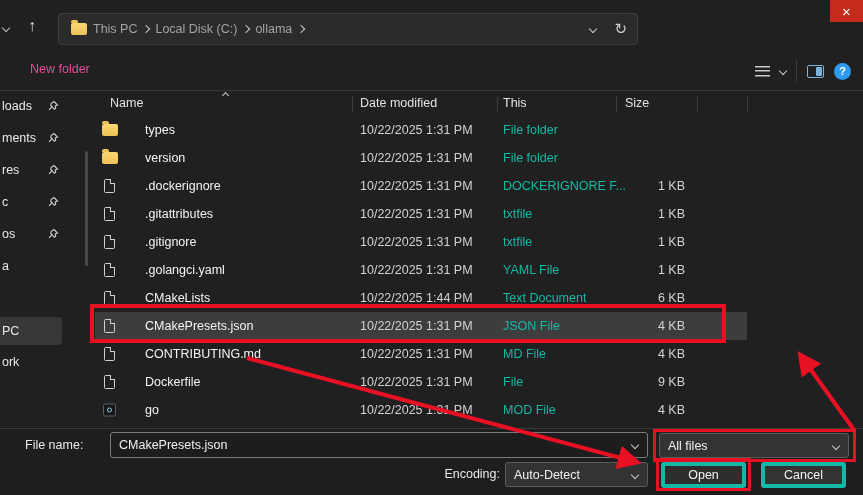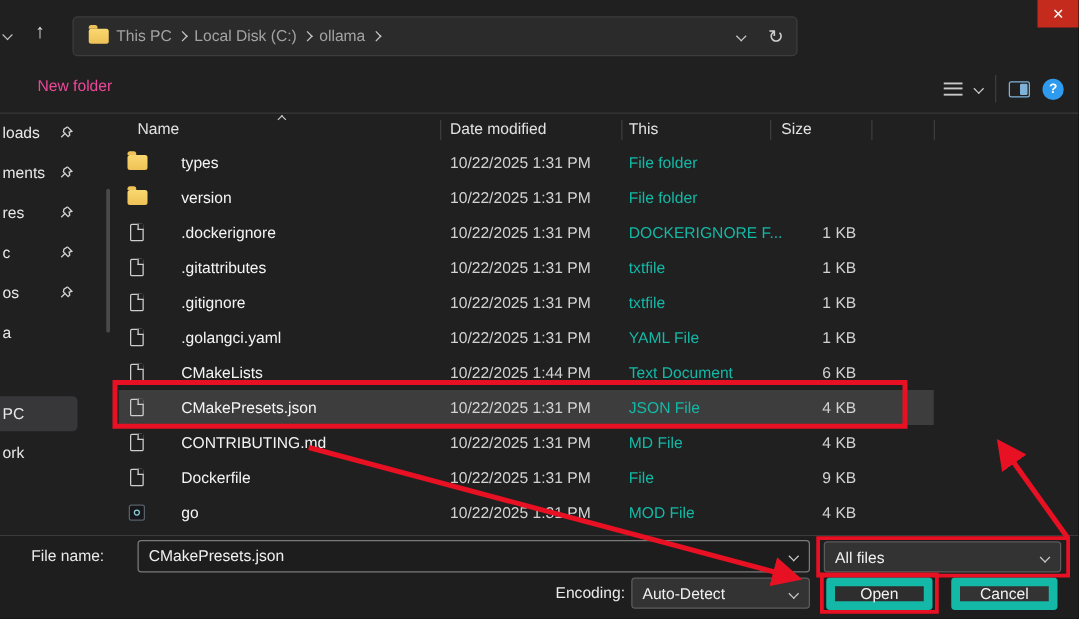--- a/index.html
+++ b/index.html
@@ -92,21 +92,21 @@
   .lbl-filename { left:25px; top:438px; }
   .lbl-encoding { left:438px; top:467px; width:62px; text-align:right; }
   .combo { position:absolute; background:#333; border:1px solid #5c5c5c; border-radius:3px; color:#f0f0f0;
            display:flex; align-items:center; padding:0 24px 0 8px; }
   .combo .chv { position:absolute; right:9px; top:9px; }
   .combo-filename { left:110px; top:432px; width:538px; height:26px; background:#1d1d1d; border-color:#7a7a7a; padding:0; }
   .combo-filename input { flex:1; background:transparent; border:none; outline:none; color:#f0f0f0;
                           font-size:12.5px; padding:0 24px 0 8px; font-family:"Liberation Sans", sans-serif; }
   .combo-filetype { left:659px; top:433px; width:190px; height:25px; }
   .combo-encoding { left:505px; top:462px; width:143px; height:25px; }
-  .btn { position:absolute; background:#2e2e2e; border:7px solid #14b8a6; border-radius:3px; color:#f2f2f2;
+  .btn { position:absolute; background:#2e2e2e; border:4px solid #14b8a6; border-radius:3px; color:#f2f2f2;
          display:flex; align-items:center; justify-content:center; }
   .btn-open { left:661px; top:462px; width:85px; height:26px; }
   .btn-cancel { left:761px; top:462px; width:85px; height:26px; background:#333; }
 
   
   .ann { position:absolute; border:3px solid #e81123; z-index:40; pointer-events:none; }
   .ann-row { left:90px; top:304px; width:636px; height:39px; border-width:4px; }
   .ann-filetype { left:653px; top:429px; width:203px; height:33px; }
   .ann-open { left:656px; top:458px; width:95px; height:33px; }
   #arrows { position:absolute; left:0; top:0; width:863px; height:495px; z-index:50; pointer-events:none; }

